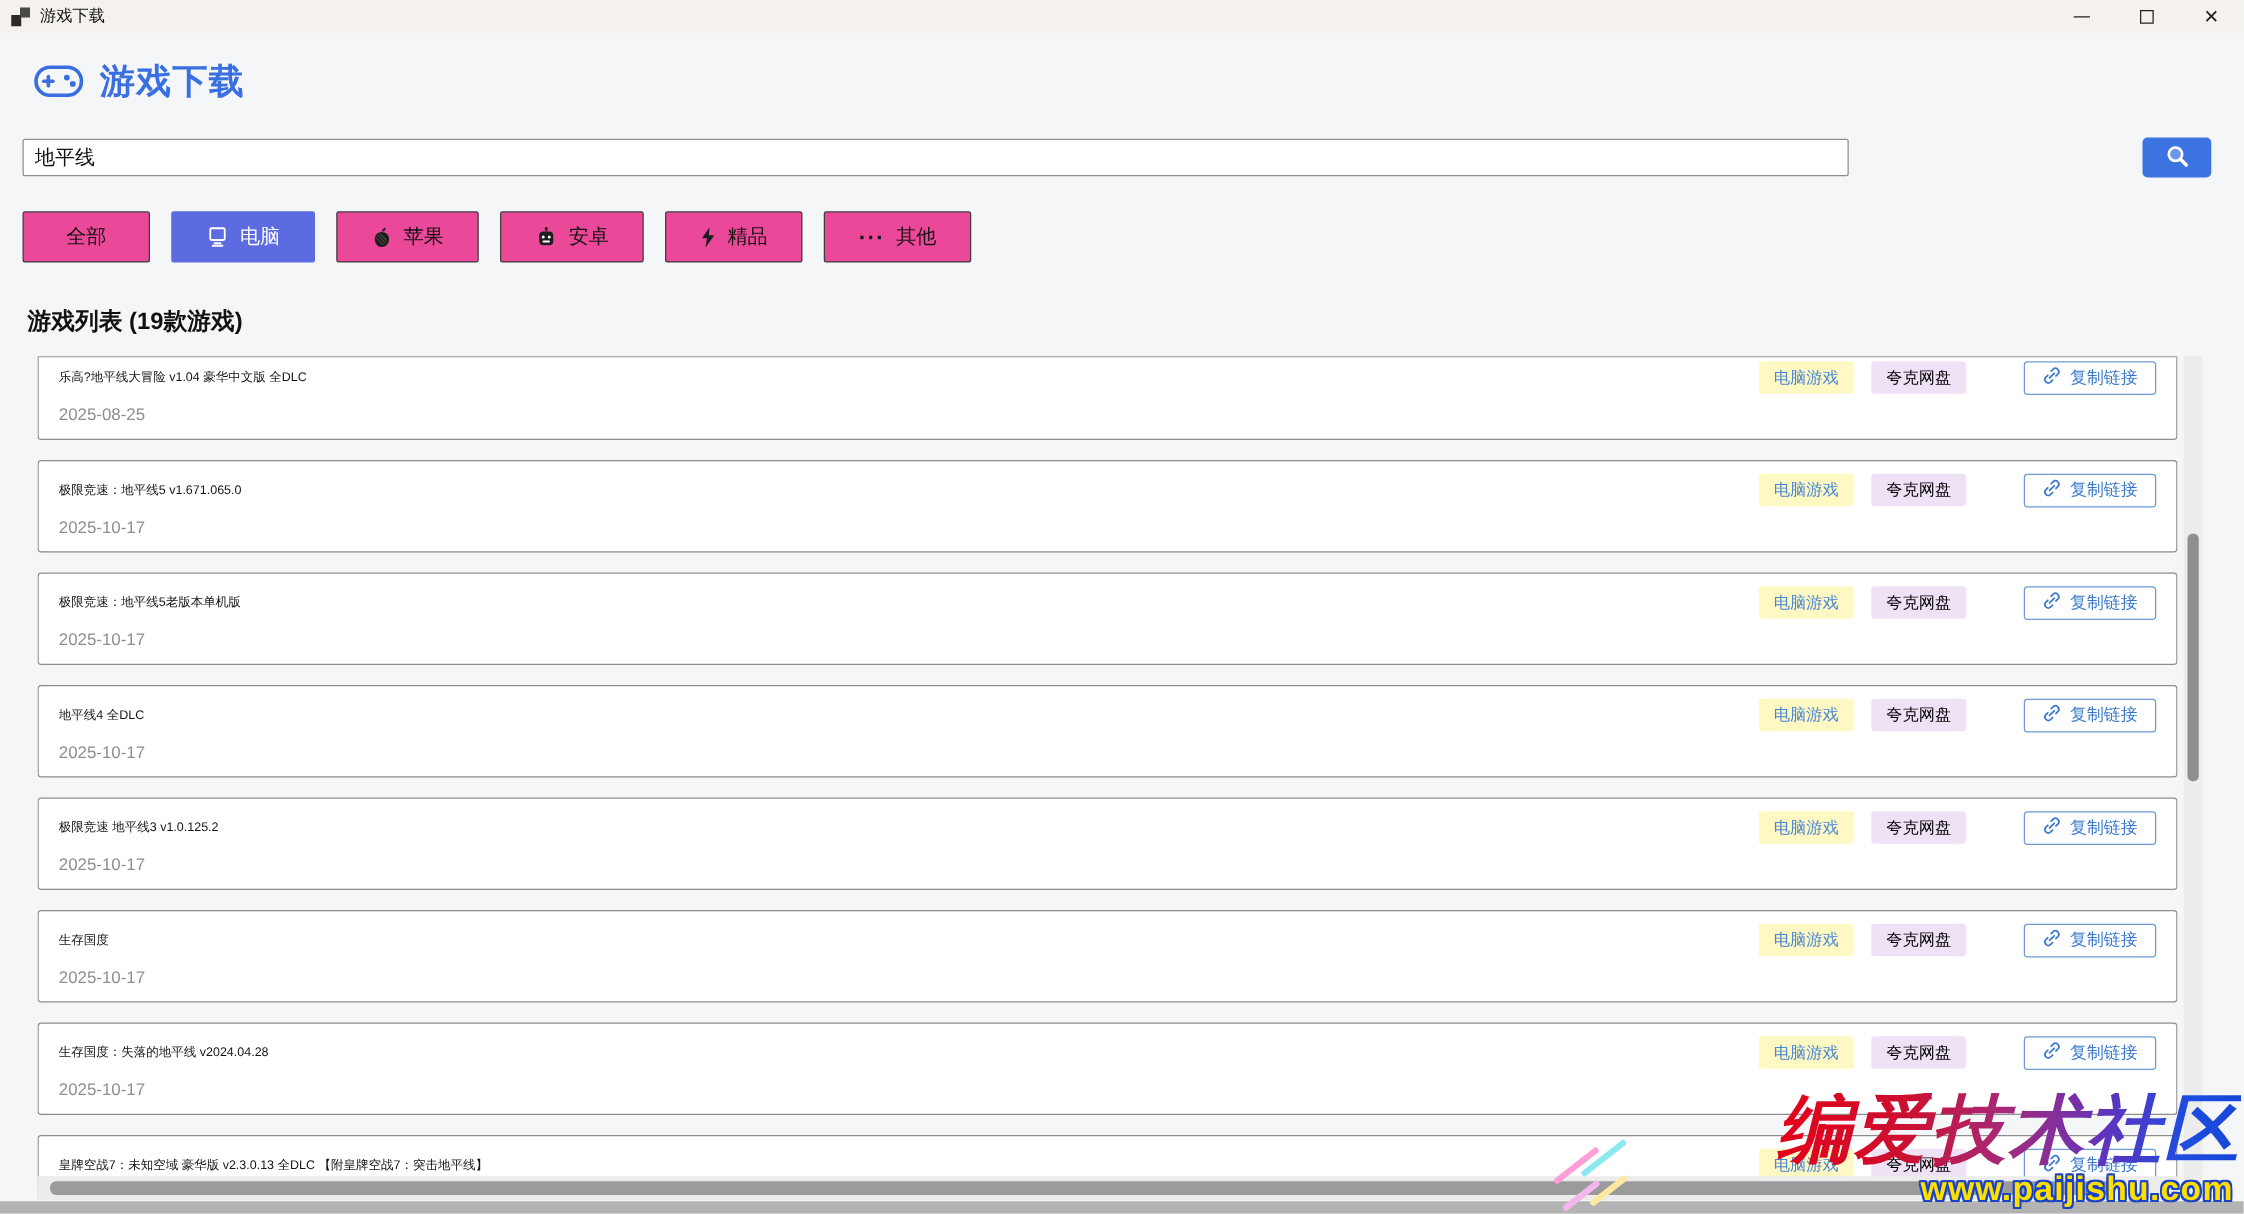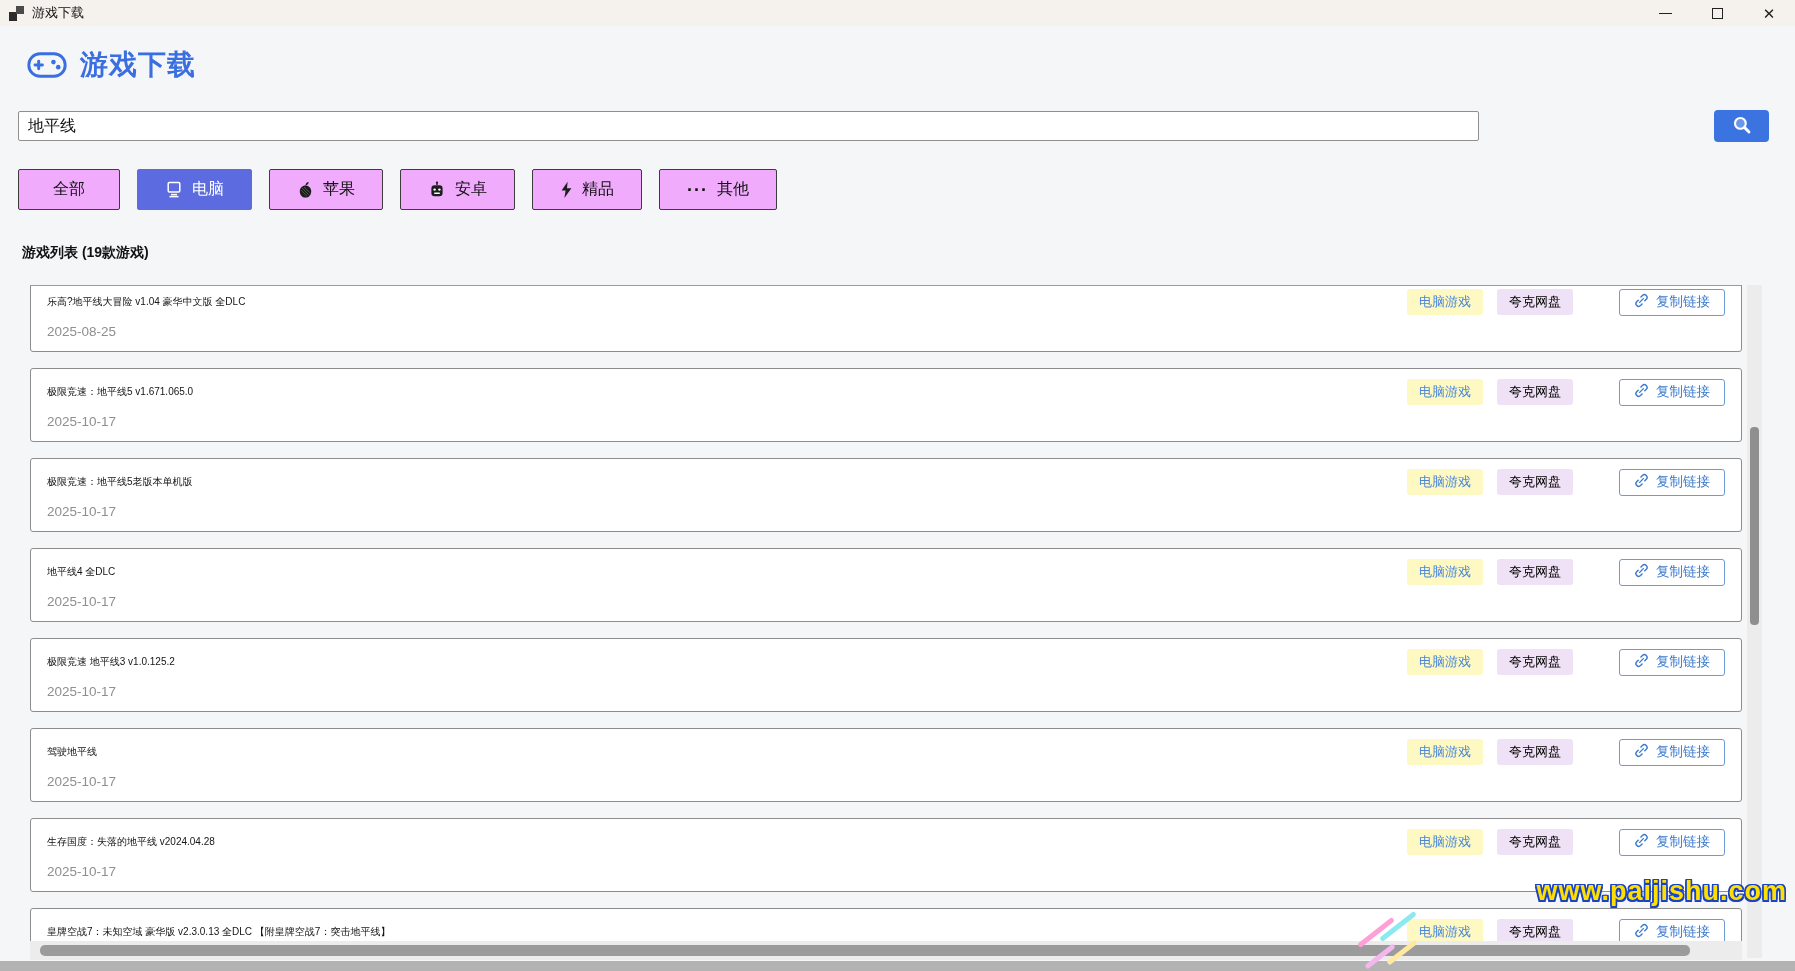--- a/index.html
+++ b/index.html
@@ -42,31 +42,31 @@
   .search-btn {
     position:absolute; left:1714px; top:110px; width:55px; height:32px;
     background:#3b74e0; border:none; border-radius:4px;
     display:flex; align-items:center; justify-content:center; cursor:pointer;
   }
 
   
   .filter-bar { position:absolute; left:18px; top:169px; display:flex; gap:17px; }
   .filter-btn {
     height:41px; min-width:102px; padding:0 27px;
-    background:#f0abfc; border:1px solid #3d3d3d; border-radius:2px;
+    background:#ec4899; border:1px solid #3d3d3d; border-radius:2px;
     display:flex; align-items:center; justify-content:center; gap:9px;
     font-size:16px; color:#111; cursor:pointer;
     font-family:"Liberation Sans", sans-serif;
   }
   .filter-btn .f-icon { display:flex; align-items:center; }
   .filter-btn.active { background:#5c6ce0; border-color:#5c6ce0; color:#fff; }
   .dots-icon { font-size:18px; font-weight:bold; letter-spacing:1px; line-height:1; }
 
   
-  .list-header { position:absolute; left:22px; top:244px; font-size:14px; font-weight:bold; color:#111; }
+  .list-header { position:absolute; left:22px; top:244px; font-size:19px; font-weight:bold; color:#111; }
 
   .list-viewport {
     position:absolute; left:30px; top:285px; width:1712px; height:673px;
     overflow:hidden; border-top:1px solid #9a9a9a;
   }
   .game-row {
     height:74px; margin-bottom:16px; background:#fff;
     border:1px solid #8d8d8d; border-radius:3px;
     padding:10px 16px 0 16px;
   }
@@ -330,21 +330,21 @@
           </svg>
         </span>
         <span>复制链接</span>
       </button>
     </div>
     <div class="game-date">2025-10-17</div>
   </div>
 
   <div class="game-row">
     <div class="row-line1">
-      <span class="game-title">驾驶地平线</span>
+      <span class="game-title">生存国度</span>
       <span class="badge badge-platform">电脑游戏</span>
       <span class="badge badge-source">夸克网盘</span>
       <button class="copy-btn">
         <span>
           <svg width="15" height="15" viewBox="0 0 16 16">
             <g fill="none" stroke="#3a79cc" stroke-width="1.5" stroke-linecap="round">
               <path d="M6 10 L10 6"></path>
               <path d="M7.4 4.2 l1.6 -1.6 a2.9 2.9 0 0 1 4.1 4.1 l-1.6 1.6"></path>
               <path d="M8.6 11.8 l-1.6 1.6 a2.9 2.9 0 0 1 -4.1 -4.1 l1.6 -1.6"></path>
             </g>
@@ -407,14 +407,15 @@
 </div>
 <div class="bottom-strip"></div>
 
 <div class="watermark">
   <div class="speed-lines">
     <span class="s-line l1"></span>
       <span class="s-line l2"></span>
       <span class="s-line l3"></span>
       <span class="s-line l4"></span>
   </div>
+  <div class="wm-text">编爱技术社区</div>
   <div class="wm-url">www.paijishu.com</div>
 </div>
 
 </body></html>

